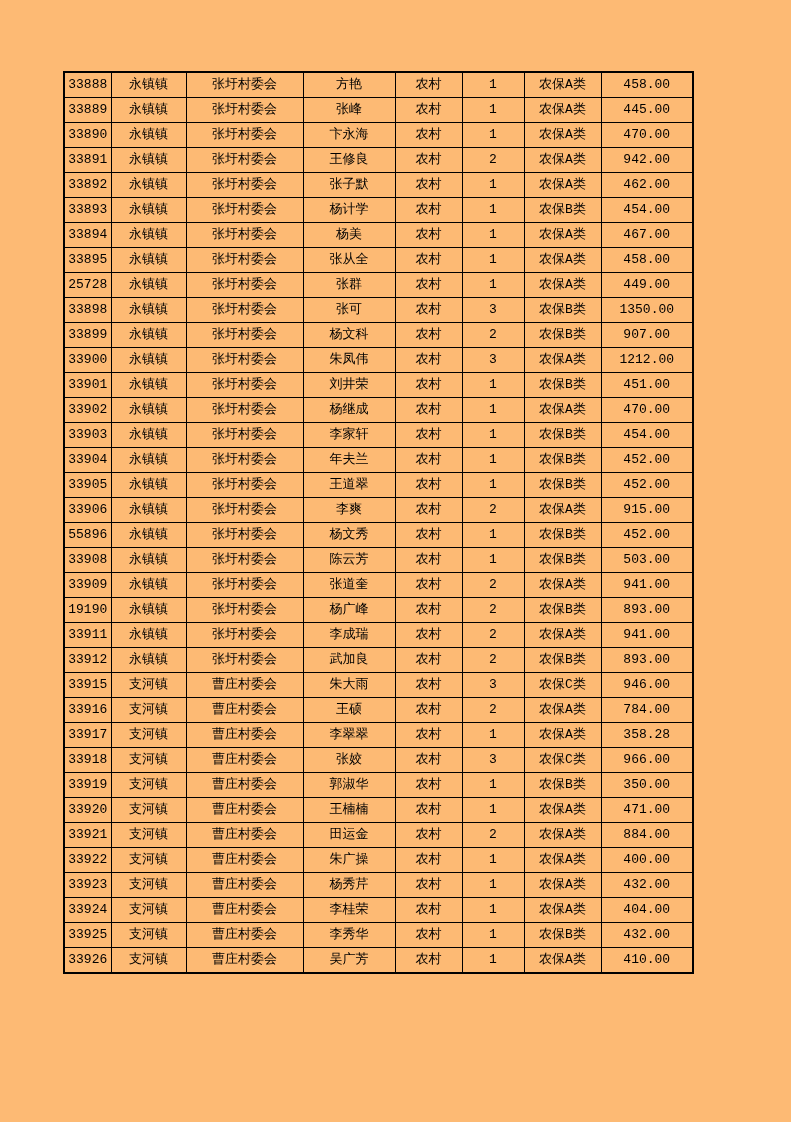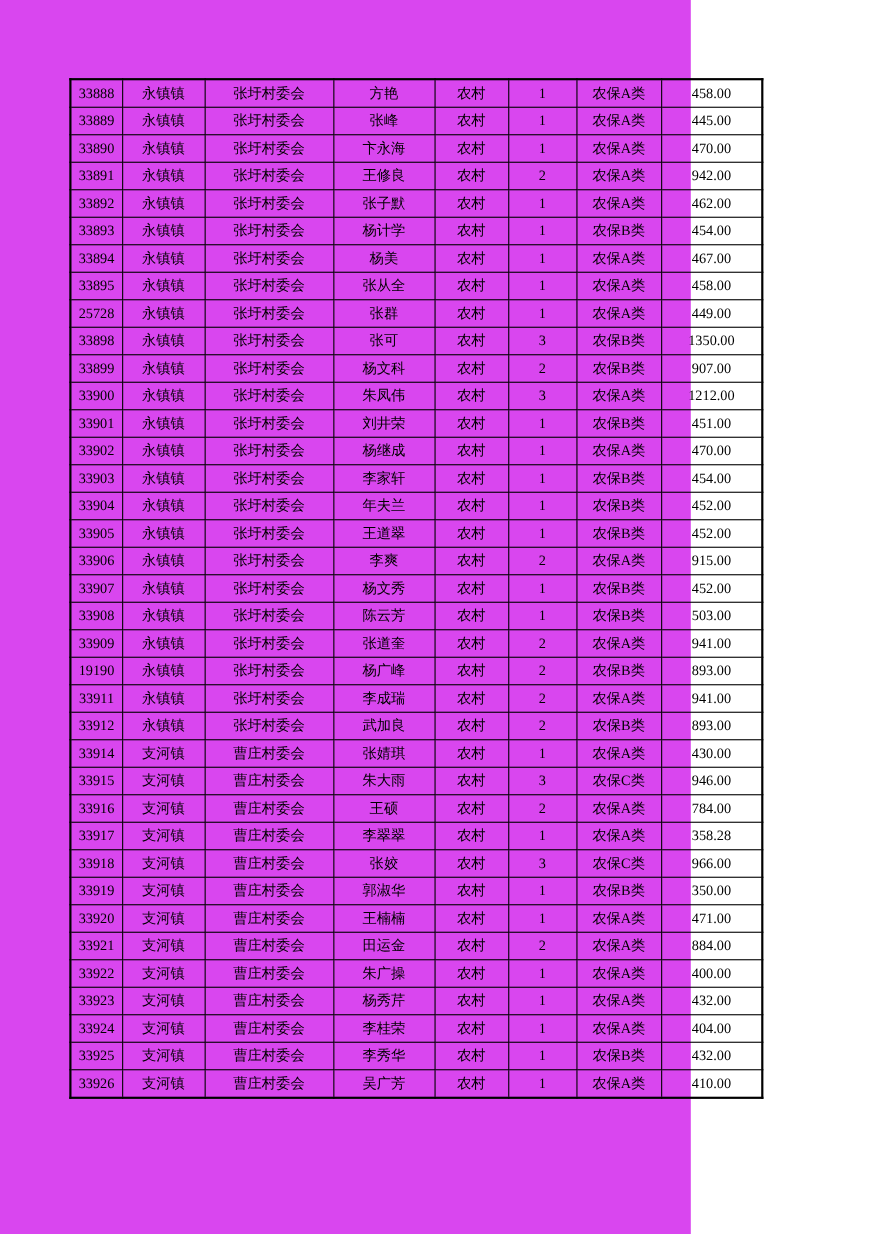--- a/index.html
+++ b/index.html
@@ -2,24 +2,24 @@
 <html><head>
 <meta charset="utf-8">
 <style>
   html, body {
     margin: 0;
     padding: 0;
     background: #ffffff;
   }
   .page {
     position: relative;
-    width: 628px;
+    width: 791px;
     height: 1122px;
-    background: #d946ef;
-    font-family: Liberation Serif, serif;
+    background: #fdba74;
+    font-family: Liberation Mono, monospace;
     color: #000000;
   }
   table.roster {
     position: absolute;
     left: 63px;
     top: 71px;
     width: 630px;
     border-collapse: collapse;
     table-layout: fixed;
     border: 2px solid #000000;
@@ -235,21 +235,21 @@
           <td>33906</td>
           <td>永镇镇</td>
           <td>张圩村委会</td>
           <td>李爽</td>
           <td>农村</td>
           <td>2</td>
           <td>农保A类</td>
           <td>915.00</td>
         </tr>
         <tr>
-          <td>33907</td>
+          <td>55896</td>
           <td>永镇镇</td>
           <td>张圩村委会</td>
           <td>杨文秀</td>
           <td>农村</td>
           <td>1</td>
           <td>农保B类</td>
           <td>452.00</td>
         </tr>
         <tr>
           <td>33908</td>
@@ -293,30 +293,20 @@
         </tr>
         <tr>
           <td>33912</td>
           <td>永镇镇</td>
           <td>张圩村委会</td>
           <td>武加良</td>
           <td>农村</td>
           <td>2</td>
           <td>农保B类</td>
           <td>893.00</td>
-        </tr>
-        <tr>
-          <td>33914</td>
-          <td>支河镇</td>
-          <td>曹庄村委会</td>
-          <td>张婧琪</td>
-          <td>农村</td>
-          <td>1</td>
-          <td>农保A类</td>
-          <td>430.00</td>
         </tr>
         <tr>
           <td>33915</td>
           <td>支河镇</td>
           <td>曹庄村委会</td>
           <td>朱大雨</td>
           <td>农村</td>
           <td>3</td>
           <td>农保C类</td>
           <td>946.00</td>

